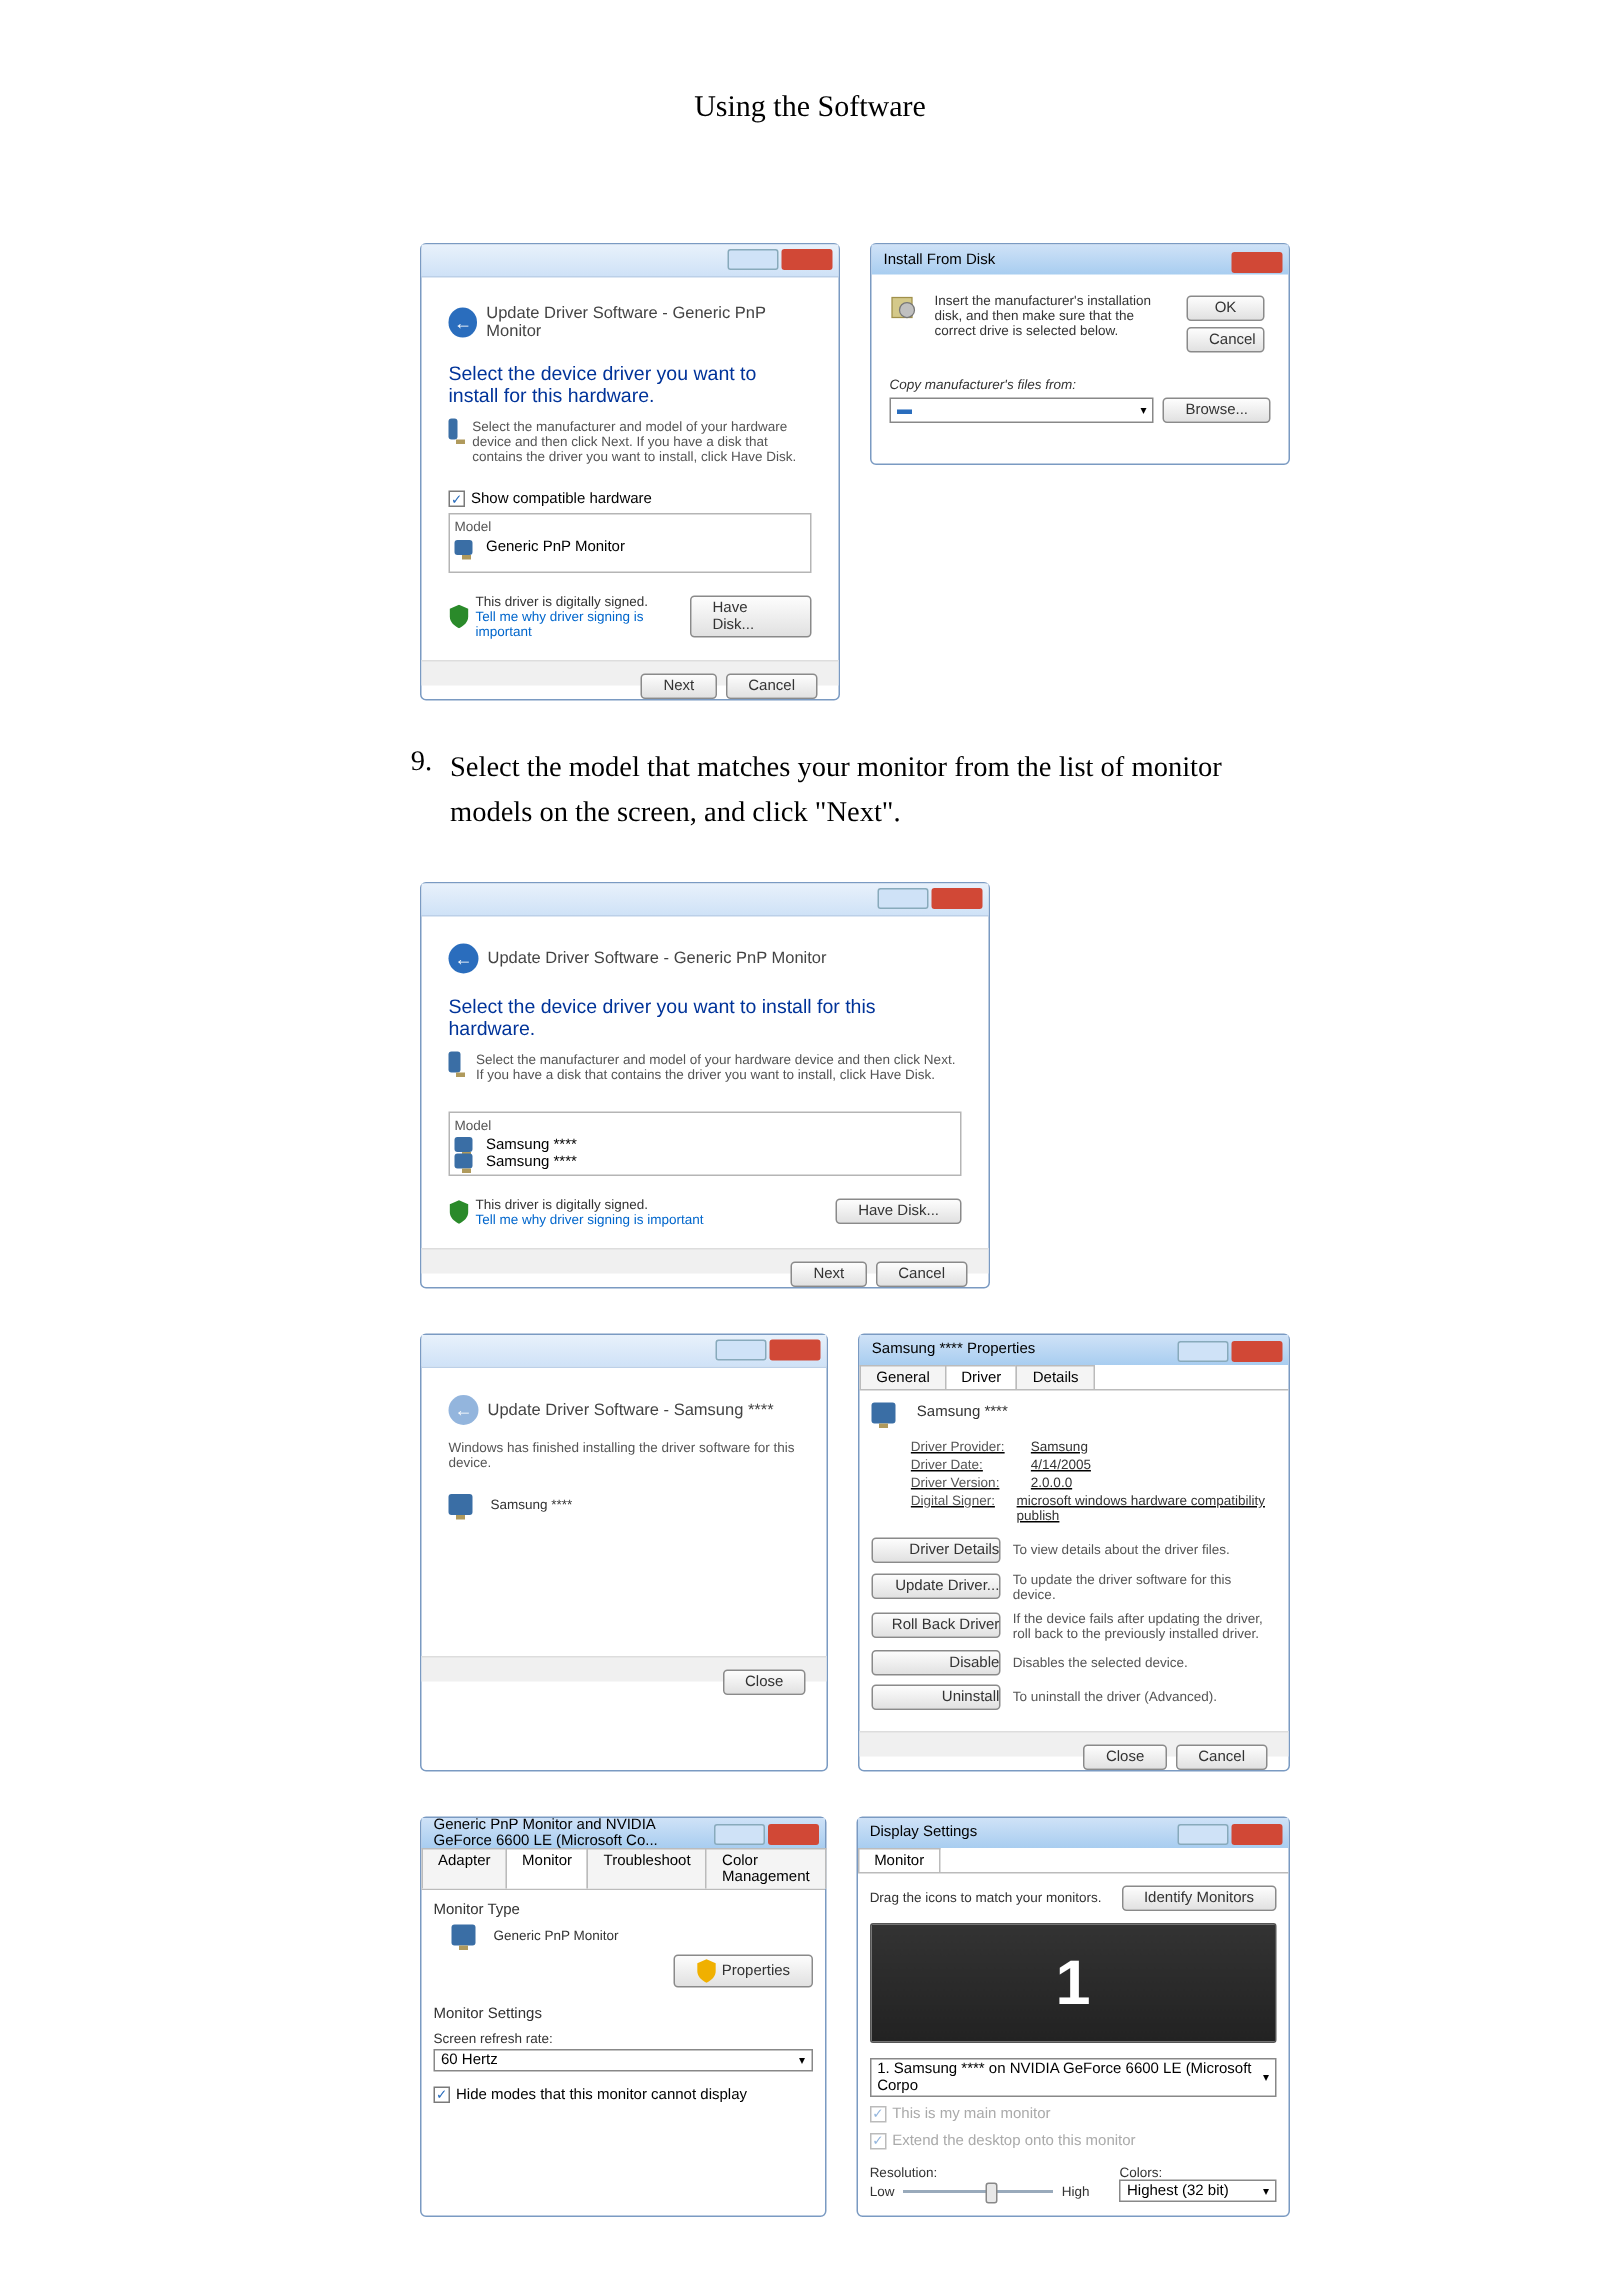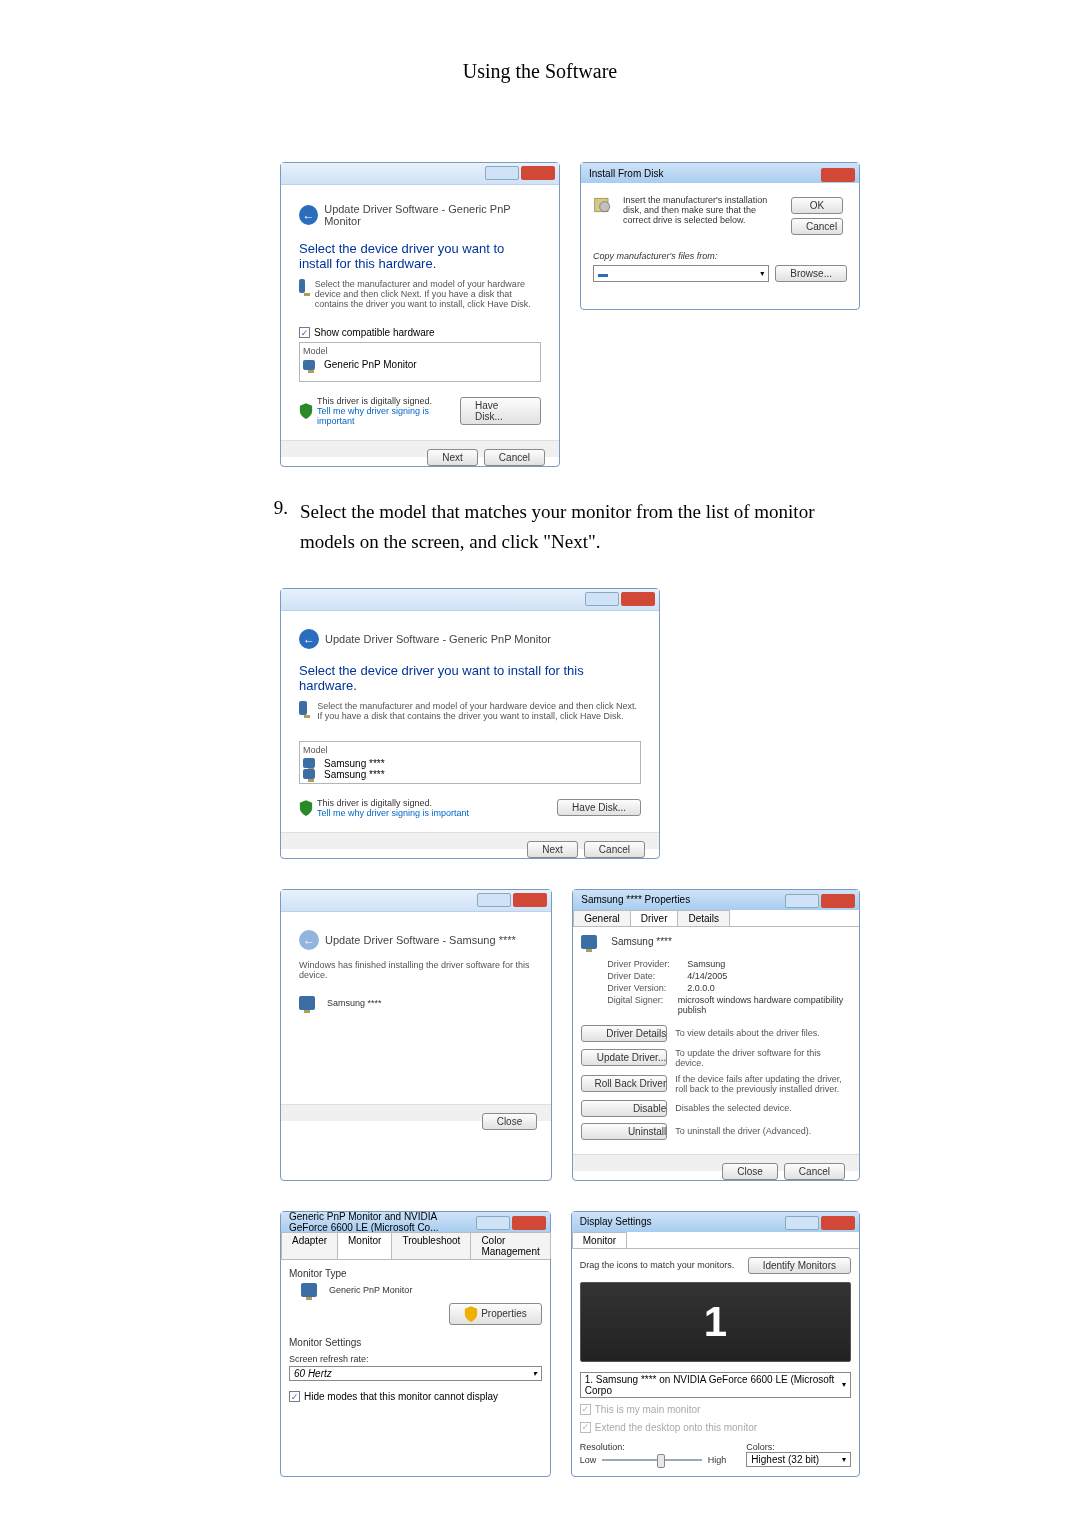--- a/index.html
+++ b/index.html
@@ -321,21 +321,21 @@
         <div class="tablist">
           <div class="tab">General</div>
           <div class="tab active">Driver</div>
           <div class="tab">Details</div>
         </div>
         <div class="fieldset">
           <div style="display:flex;align-items:center;gap:8px;">
             <span class="monitor-icon"></span>
             <span class="label">Samsung ****</span>
           </div>
-          <div style="margin:10px 0 10px 26px;">
+          <div style="margin:10px 0 10px 26px;text-decoration:underline;">
             <div class="driver-row">
                 <span class="driver-label">Driver Provider:</span>
                 <span class="driver-val">Samsung</span>
               </div>
             <div class="driver-row">
                 <span class="driver-label">Driver Date:</span>
                 <span class="driver-val">4/14/2005</span>
               </div>
             <div class="driver-row">
                 <span class="driver-label">Driver Version:</span>
@@ -400,21 +400,21 @@
               <span class="shield" style="vertical-align:middle;">
                 <svg viewBox="0 0 16 18">
                     <path d="M8 0 L15 3 V9 C15 13 12 16 8 18 C4 16 1 13 1 9 V3 Z" fill="#f0b000"></path>
                   </svg>
               </span>
               <span>Properties</span>
             </span>
           </div>
           <div class="label" style="margin-top:12px;">Monitor Settings</div>
           <div class="label-small" style="margin-top:6px;">Screen refresh rate:</div>
-          <div class="dropdown" style="margin-top:2px;font-style:italic;">
+          <div class="dropdown" style="margin-top:2px;">
             <span>60 Hertz</span>
             <span class="chev">▾</span>
           </div>
           <div class="checkbox" style="margin-top:10px;">
             <span class="cb-box">✓</span>
             <span>Hide modes that this monitor cannot display</span>
           </div>
           <div style="height:50px;"></div>
         </div>
 

